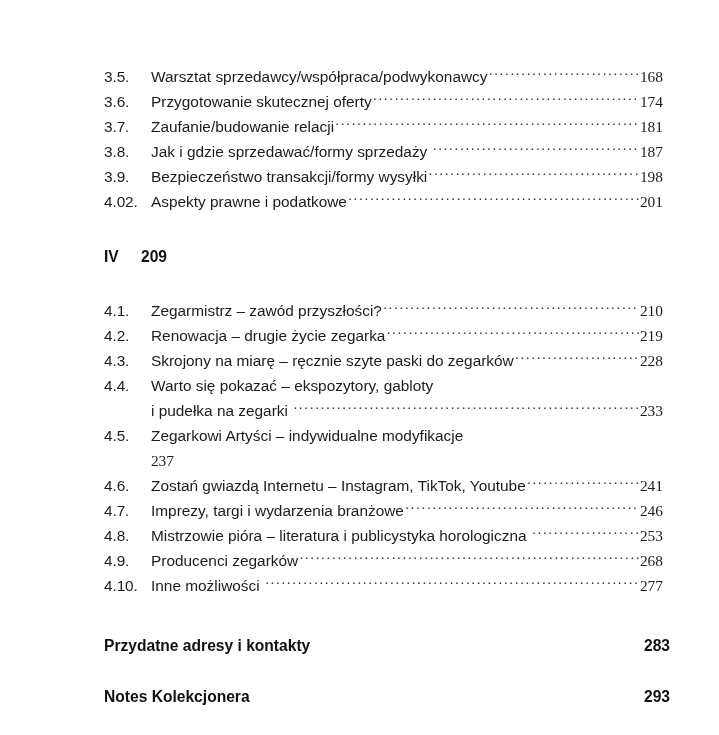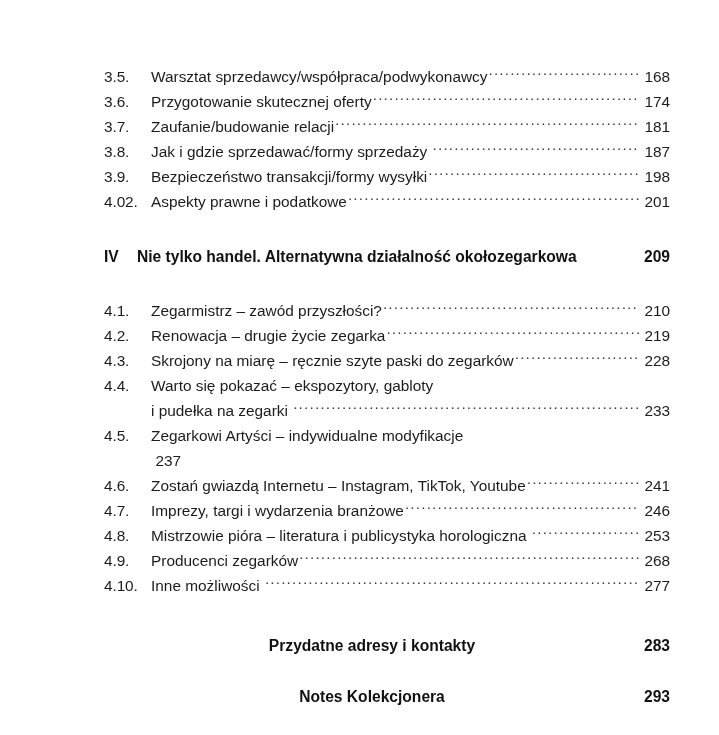--- a/index.html
+++ b/index.html
@@ -69,22 +69,22 @@
     left: 0;
     bottom: 0;
     white-space: nowrap;
     letter-spacing: 1.15px;
     font-size: 15.4px;
     color: #3a3a3a;
   }
   .entry .pagenum {
     flex: 0 0 auto;
     width: 30px;
-    text-align: right;
     letter-spacing: -0.1px;
+    font-family: Liberation Serif, serif;
   }
 
   
   .entry.cont .num {
     visibility: hidden;
   }
 
   
   .chapter {
     display: flex;
@@ -115,21 +115,20 @@
     display: flex;
     align-items: baseline;
     font-size: 15.6px;
     line-height: 25px;
     font-weight: bold;
     color: #111111;
   }
   .standalone .sttitle {
     flex: 1 1 auto;
     white-space: pre;
-    text-align: center;
   }
   .standalone .pagenum {
     flex: 0 0 auto;
     width: 30px;
     text-align: right;
   }
 
   
   .gap-chapter-before { height: 30px; }
   .gap-chapter-after  { height: 29px; }
@@ -190,21 +189,20 @@
             <span class="leader"></span>
           </span>
           <span class="pagenum">201</span>
         </div>
       </div>
 
     <div class="gap-chapter-before"></div>
 
     <div class="chapter">
       <span class="roman">IV</span>
-      <span class="chtitle">Nie tylko handel. Alternatywna działalność okołozegarkowa</span>
       <span class="pagenum">209</span>
     </div>
 
     <div class="gap-chapter-after"></div>
 
     <div id="list-section-four">
         <div class="entry">
           <span class="num">4.1.</span>
           <span class="body">
             <span class="title">Zegarmistrz – zawód przyszłości?</span>

